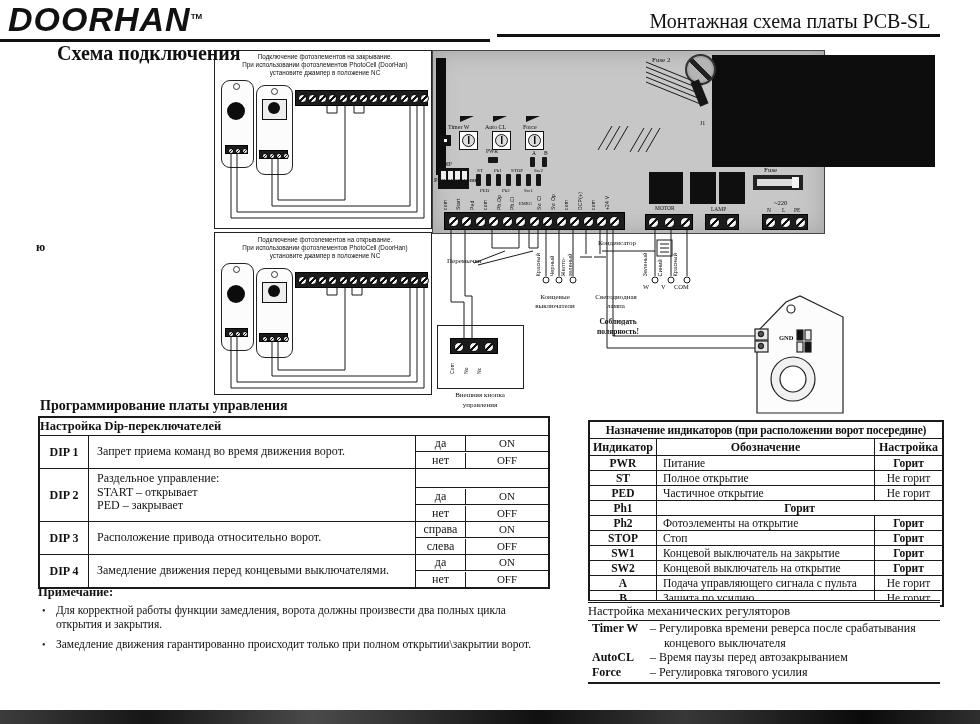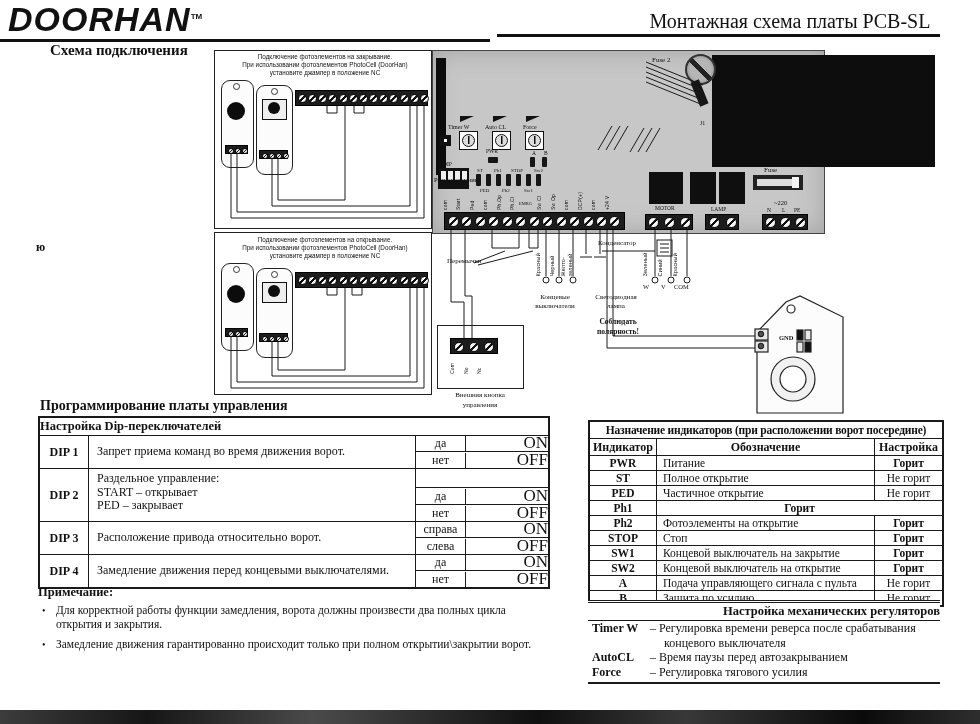--- a/index.html
+++ b/index.html
@@ -23,49 +23,49 @@
   
   .dip-table{position:absolute;left:38px;top:416px;width:508px;border:2px solid #1a1a1a;background:#fff;z-index:5;box-sizing:content-box}
   .dt-head{height:17px;font-weight:bold;font-size:12.5px;padding-left:0;line-height:17px}
   .dt-row{display:flex;border-top:1px solid #1a1a1a}
   .c-dip{width:48px;border-right:1px solid #1a1a1a;display:flex;align-items:center;justify-content:center;font-weight:bold;font-size:12px;flex:none}
   .c-desc{width:327px;border-right:1px solid #1a1a1a;padding-left:8px;font-size:12px;display:flex;flex-direction:column;justify-content:center;line-height:13.5px;flex:none;box-sizing:border-box}
   .c-opts{display:flex;flex-direction:column;justify-content:flex-end;flex:1}
   .opt{display:flex;height:16px;align-items:center;flex:none}
   .opt.bt,.opt+.opt{border-top:1px solid #1a1a1a}
   .ov{width:49px;text-align:center;border-right:1px solid #1a1a1a;font-size:12px;flex:none}
-  .os{flex:1;text-align:right;font-size:17px}
+  .os{flex:1;text-align:center;font-size:11px}
   .ind-table{position:absolute;left:588px;top:420px;width:352px;border:2px solid #1a1a1a;background:#fff;z-index:5}
   .it-title{height:16px;line-height:16px;text-align:center;font-weight:bold;font-size:11.5px;border-bottom:1px solid #1a1a1a;letter-spacing:-.2px}
   .it-row{display:flex;height:14px;line-height:14px;border-bottom:1px solid #1a1a1a;font-size:11.5px}
   .it-row:last-child{border-bottom:none}
   .ic1{width:66px;text-align:center;border-right:1px solid #1a1a1a;font-weight:bold;flex:none}
   .ic2{width:218px;padding-left:6px;border-right:1px solid #1a1a1a;flex:none;box-sizing:border-box}
   .ic3{flex:1;text-align:center}
   .it-head{font-weight:bold;font-size:12px}
   .it-head .ic2{text-align:center;padding-left:0}
   .reg-table{position:absolute;left:588px;top:600px;width:352px;border-top:3px double #1a1a1a;border-bottom:2px solid #1a1a1a;background:#fff;z-index:5;padding-bottom:3px}
-  .rt-head{height:17px;line-height:17px;text-align:right;font-weight:bold;font-size:12.5px;border-bottom:1.5px solid #1a1a1a}
+  .rt-head{height:17px;line-height:17px;text-align:left;font-weight:normal;font-size:12.5px;border-bottom:1.5px solid #1a1a1a}
   .reg-line{font-size:12px;line-height:14.5px;padding-left:4px}
   .rn{display:inline-block;width:58px;font-weight:bold}
   .note-bullets{position:absolute;left:38px;top:604px;width:505px;font-size:11.5px;line-height:13.5px;z-index:5}
   .nb{position:relative;padding-left:18px;margin-bottom:7px}
   .nb:before{content:"•";position:absolute;left:4px;top:0;font-size:10px}
 </style>
 </head>
 <body>
 
 <div class="page">
 
   <div class="abs" style="left:8px;top:0px;font-family:Liberation Sans, sans-serif;font-style:italic;font-weight:bold;font-size:34px;letter-spacing:1px;z-index:5"><span>DOORHAN</span><sup style="font-size:8px;font-style:normal;letter-spacing:0">TM</sup></div>
   <div class="abs" style="left:640px;top:10px;width:300px;text-align:center;font-size:20px;z-index:5">Монтажная схема платы PCB-SL</div>
   <div class="abs" style="left:0;top:39px;width:490px;height:3px;background:#111"></div>
   <div class="abs" style="left:497px;top:34px;width:443px;height:3px;background:#111"></div>
 
-  <div class="abs b" style="left:50px;top:42px;font-size:15px;z-index:5">Схема подключения</div>
+  <div class="abs b" style="left:57px;top:42px;font-size:20px;z-index:5">Схема подключения</div>
   <div class="abs" style="left:36px;top:240px;font-size:12px;font-weight:bold;z-index:5">ю</div>
 
   <div class="abs" style="left:432px;top:50px;width:391px;height:182px;background:#c7c7c7;border:1px solid #444;z-index:1;box-shadow:inset 0 0 25px rgba(120,120,120,.45)"></div>
   <div class="abs" style="left:712px;top:55px;width:223px;height:112px;background:#0d0d0d;z-index:2"></div>
   <div class="abs" style="left:436px;top:58px;width:10px;height:117px;background:#0c0c0c;z-index:2"></div>
   <div class="lab" style="left:434px;top:177px;font-size:6.5px">Радиоприемник</div>
 
   <div class="lab" style="left:652px;top:57px;font-size:7px">Fuse 2</div>
   <div class="abs" style="left:685px;top:54px;width:31px;height:31px;border-radius:50%;border:2.5px solid #333;background:linear-gradient(45deg,transparent 44%,#222 44%,#222 56%,transparent 56%),radial-gradient(circle,#b5b5b5 55%,#777 100%);z-index:2;box-sizing:border-box"></div>
   <div class="abs" style="left:695px;top:80px;width:9px;height:26px;background:#151515;transform:rotate(-22deg);z-index:2"></div>

